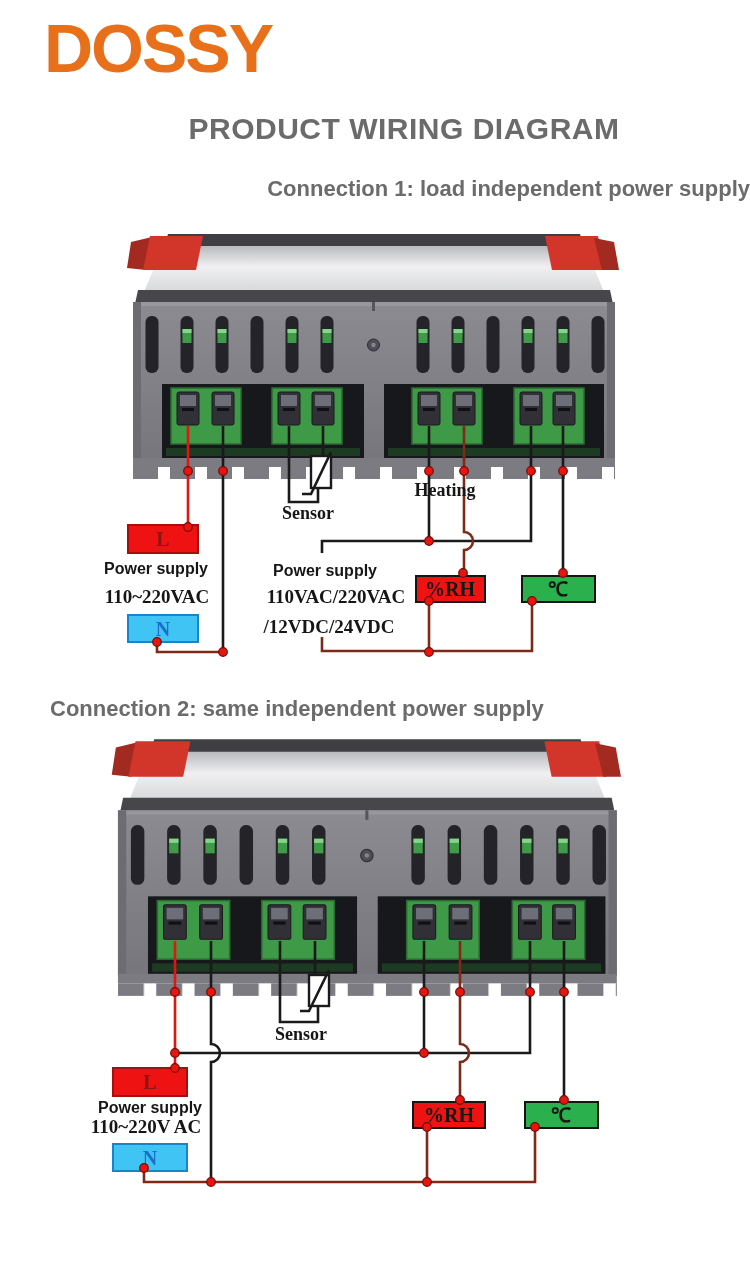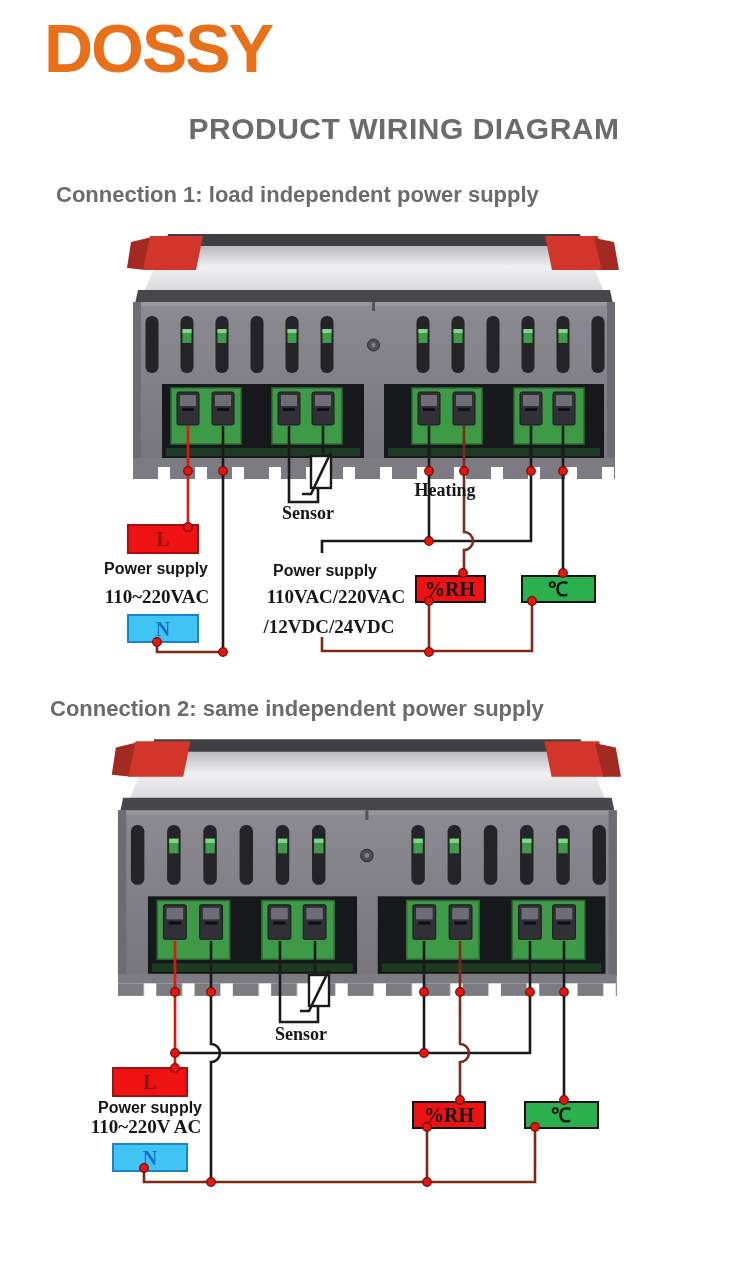--- a/index.html
+++ b/index.html
@@ -3,21 +3,21 @@
 <meta charset="utf-8">
 <style>
   html,body{margin:0;padding:0;background:#fff;}
   .page{position:relative;width:750px;height:1282px;background:#ffffff;overflow:hidden;
         font-family:"Liberation Sans",sans-serif;text-decoration:underline;}
   .brand{position:absolute;left:44px;top:14px;font-size:68px;font-weight:800;
          letter-spacing:-2px;color:#e8701a;line-height:1;}
   .main-title{position:absolute;left:54px;top:112px;width:700px;text-align:center;
          font-size:30px;font-weight:bold;color:#6b6b6b;letter-spacing:.5px;}
   .conn-heading{position:absolute;font-size:22px;font-weight:bold;color:#6b6b6b;}
-  .c1{top:182px;left:56px;width:694px;text-align:left;}
+  .c1{top:176px;left:56px;width:694px;text-align:right;}
   .c2{top:696px;left:50px;width:700px;text-align:left;}
   .overlay{position:absolute;left:0;top:0;}
   .sv-sans{font-family:"Liberation Sans",sans-serif;font-weight:bold;font-size:16px;fill:#161616;}
   .sv-serif{font-family:"Liberation Serif",serif;font-weight:bold;font-size:19px;fill:#161616;}
   .sv-serif-sm{font-family:"Liberation Serif",serif;font-weight:bold;font-size:18px;fill:#161616;}
   .box-letter{font-family:"Liberation Serif",serif;font-weight:bold;font-size:20px;}
   .wire-b{stroke:#1a1a1a;stroke-width:2.6;fill:none;}
   .wire-r{stroke:#e4150e;stroke-width:2.6;fill:none;}
   .wire-br{stroke:#7e2a16;stroke-width:2.6;fill:none;}
   .dot{fill:#e8150d;stroke:#6f0c0c;stroke-width:1.2;}

